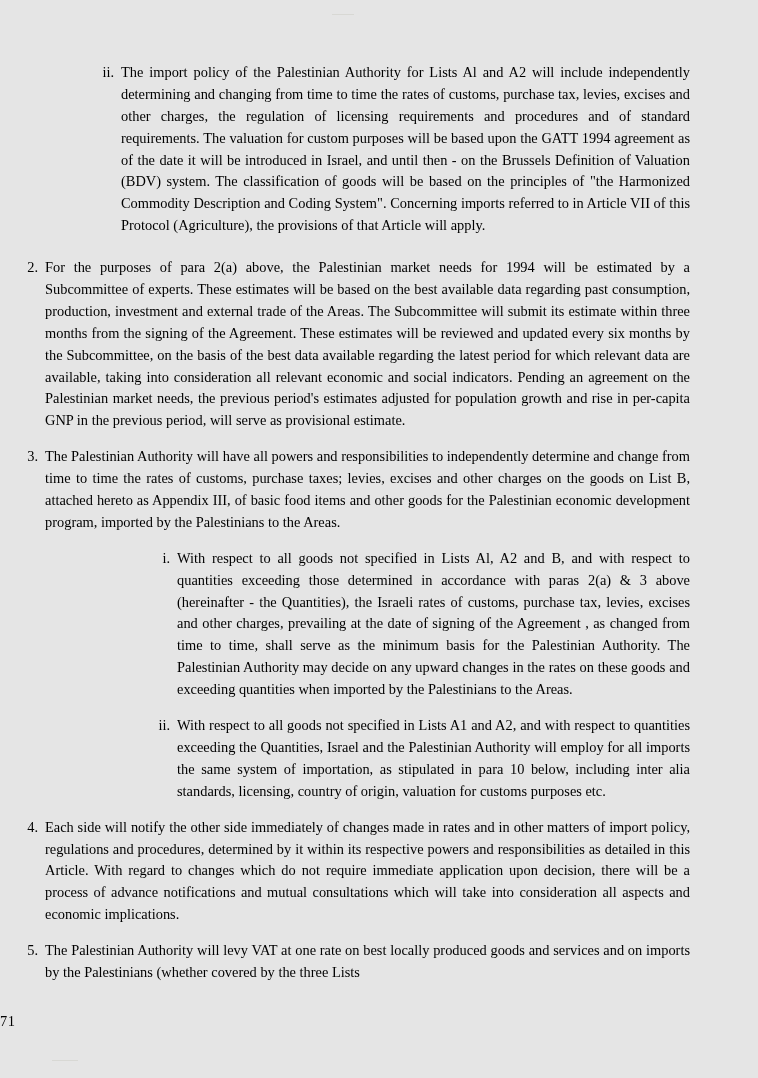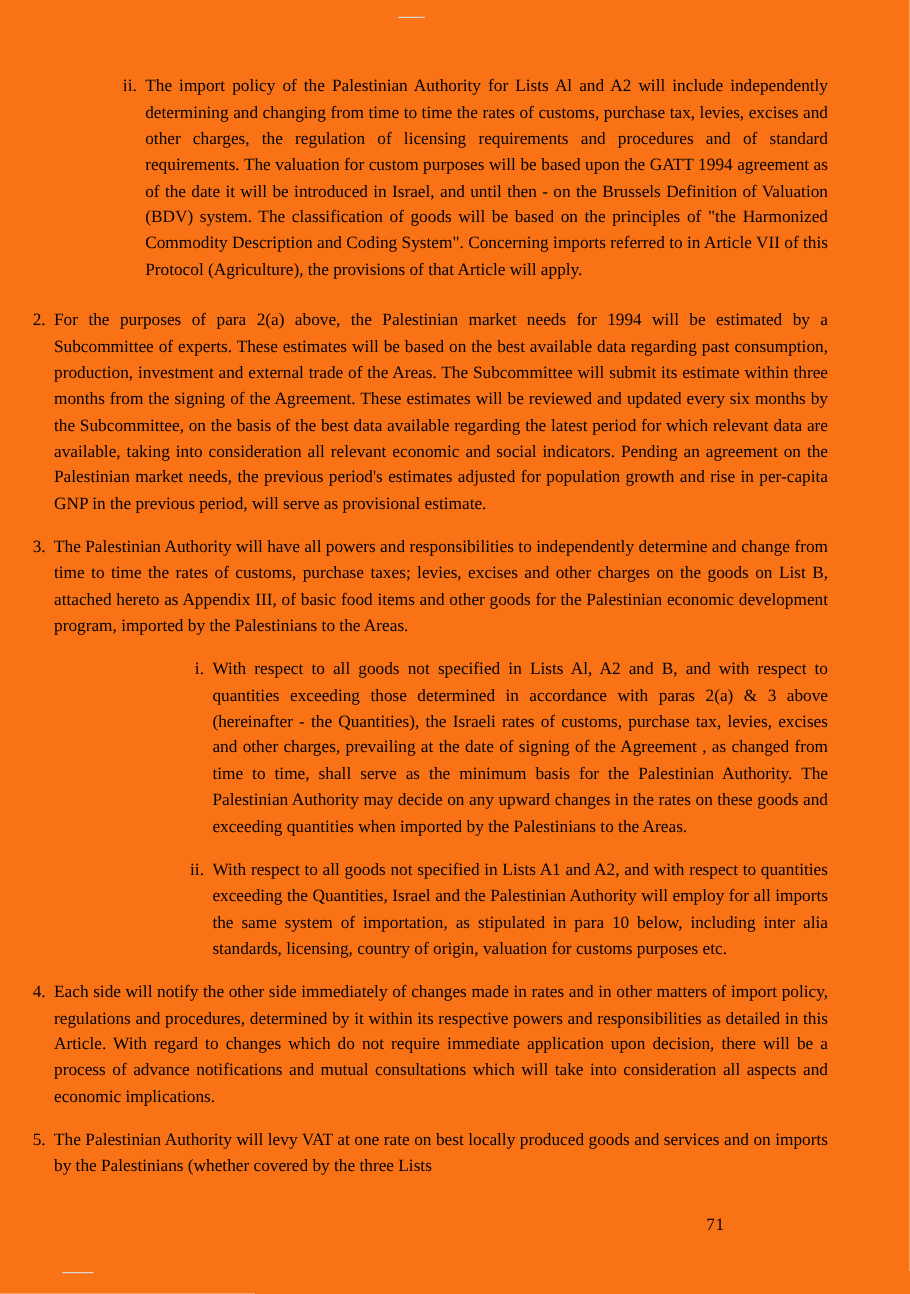--- a/index.html
+++ b/index.html
@@ -13,21 +13,21 @@
     font-family: "Liberation Serif", serif;
     color: #000000;
     position: relative;
     overflow: hidden;
   }
   .page {
     position: absolute;
     top: 0; left: 0;
     width: 758px;
     height: 1078px;
-    background: #f97316;
+    background: #e5e5e5;
   }
   .content {
     position: absolute;
     top: 62px;
     left: 0;
     width: 758px;
   }
   .para {
     display: flex;
     align-items: flex-start;
@@ -65,21 +65,21 @@
   }
   .lvl3 .marker { width: 22px; }
 
   .first-para { margin-bottom: 20px; }
 
   .page-number {
     position: absolute;
     bottom: 48px;
     left: 0;
     width: 604px;
-    text-align: right;
+    text-align: left;
     font-size: 14.4px;
     letter-spacing: 0.5px;
   }
   .speck {
     position: absolute;
     background: #d8d8d4;
   }
 </style>
 </head>
 <body>

